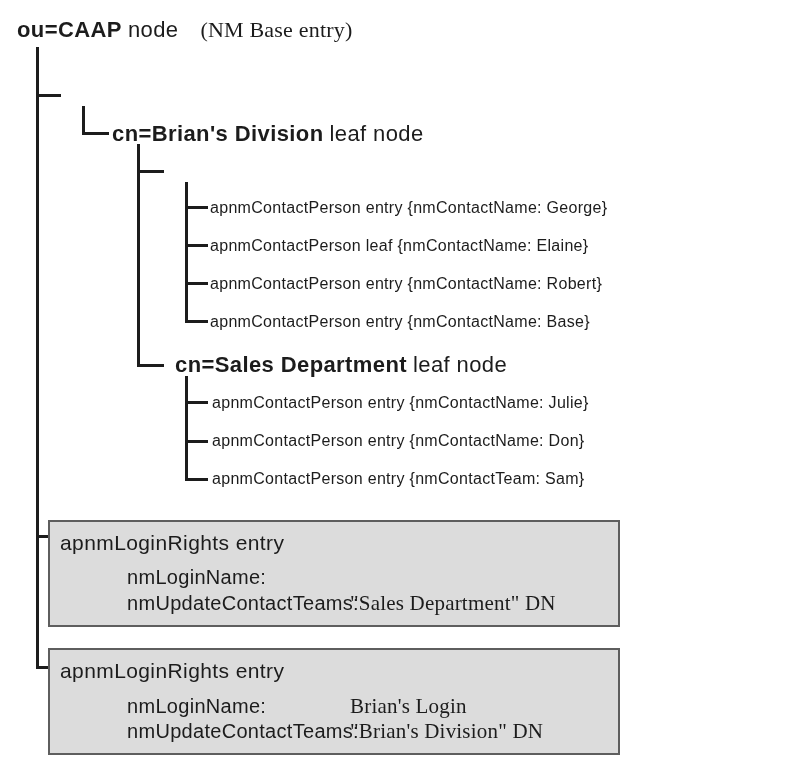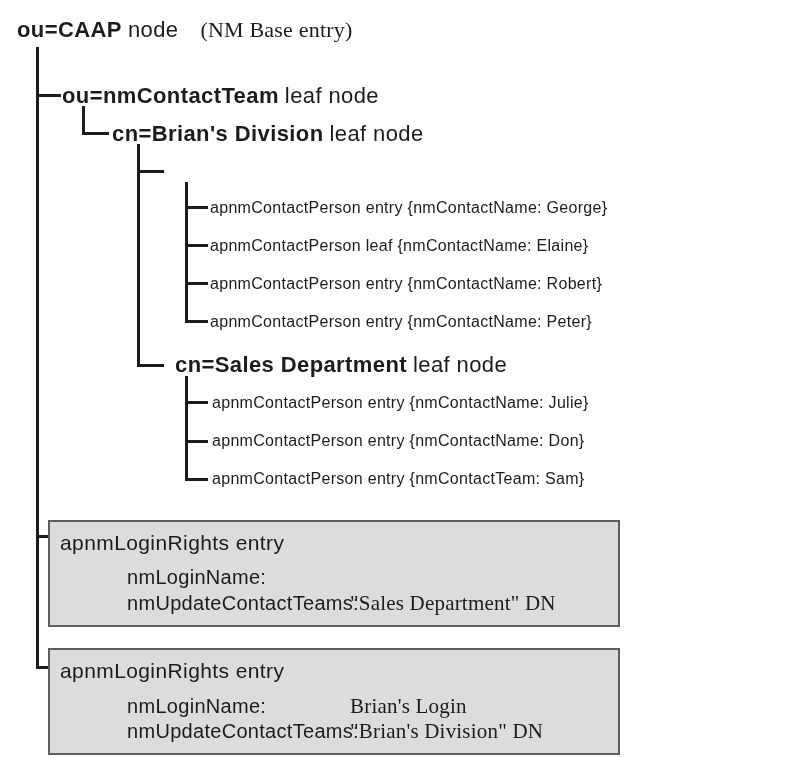--- a/index.html
+++ b/index.html
@@ -66,33 +66,30 @@
 
   <div class="line" style="left:185px;top:376px;width:3px;height:105px"></div>
   <div class="line" style="left:185px;top:401px;width:23px;height:3px"></div>
   <div class="line" style="left:185px;top:440px;width:23px;height:3px"></div>
   <div class="line" style="left:185px;top:478px;width:23px;height:3px"></div>
 
   <div class="trow" style="left:17px;top:18px">
     <span class="b">ou=CAAP</span><span class="p">node</span><span class="annot">(NM Base entry)</span>
   </div>
 
-  <div class="trow" style="left:62px;top:84px">
-    <span class="b">ou=nmContactTeam</span><span class="p">leaf node</span>
-  </div>
 
   <div class="trow" style="left:112px;top:122px">
     <span class="b">cn=Brian's Division</span><span class="p">leaf node</span>
   </div>
 
 
   <div class="entry" style="left:210px;top:196px">apnmContactPerson entry {nmContactName: George}</div>
   <div class="entry" style="left:210px;top:234px">apnmContactPerson leaf {nmContactName: Elaine}</div>
   <div class="entry" style="left:210px;top:272px">apnmContactPerson entry {nmContactName: Robert}</div>
-  <div class="entry" style="left:210px;top:310px">apnmContactPerson entry {nmContactName: Peter}</div>
+  <div class="entry" style="left:210px;top:310px">apnmContactPerson entry {nmContactName: Base}</div>
 
   <div class="trow" style="left:175px;top:353px">
     <span class="b">cn=Sales Department</span><span class="p">leaf node</span>
   </div>
 
   <div class="entry" style="left:212px;top:391px">apnmContactPerson entry {nmContactName: Julie}</div>
   <div class="entry" style="left:212px;top:429px">apnmContactPerson entry {nmContactName: Don}</div>
   <div class="entry" style="left:212px;top:467px">apnmContactPerson entry {nmContactTeam: Sam}</div>
 
   <div class="lr-box" style="top:520px">

